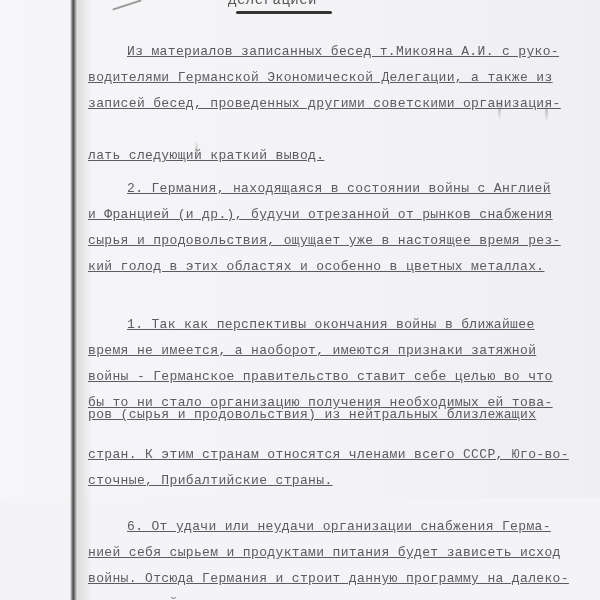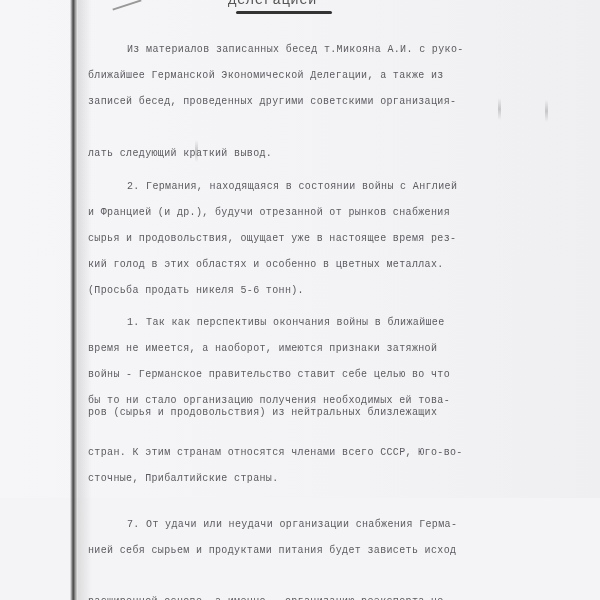--- a/index.html
+++ b/index.html
@@ -27,59 +27,59 @@
   }
   .heading {
     position:absolute; left:228px; top:-8px; font-size:14px; color:#555;
     letter-spacing:0.5px;
   }
   .underline {
     position:absolute; left:236px; top:11px; width:96px; height:3px;
     background:#333; border-radius:2px;
   }
   .line {
-    position:absolute; left:88px; font-size:10px; white-space:pre;
-    letter-spacing:0.35px; color:#5b5b60;
+    position:absolute; left:88px; font-size:13px; white-space:pre;
+    letter-spacing:0.35px; color:#5b5b60;text-decoration:underline;
   }
   .line.ind { left:127px; }
   .speck {
     position:absolute; width:3px; height:22px;
     background:linear-gradient(180deg,rgba(120,120,120,0),rgba(120,120,120,0.35),rgba(120,120,120,0));
   }
 </style>
 </head>
 <body>
 
 <div class="page">
   <div class="fold"></div>
   <div class="fold-shadow"></div>
   <div class="stroke"></div>
 
   <div class="heading">Делегацией</div>
   <div class="underline"></div>
 
   <div class="line ind" style="top:44px">Из материалов записанных бесед т.Микояна А.И. с руко-</div>
-  <div class="line" style="top:70px">ближайшее Германской Экономической Делегации, а также из</div>
+  <div class="line" style="top:70px">водителями Германской Экономической Делегации, а также из</div>
   <div class="line" style="top:96px">записей бесед, проведенных другими советскими организация-</div>
   <div class="line" style="top:148px">лать следующий краткий вывод.</div>
 
   <div class="line ind" style="top:181px">2. Германия, находящаяся в состоянии войны с Англией</div>
   <div class="line" style="top:207px">и Францией (и др.), будучи отрезанной от рынков снабжения</div>
   <div class="line" style="top:233px">сырья и продовольствия, ощущает уже в настоящее время рез-</div>
   <div class="line" style="top:259px">кий голод в этих областях и особенно в цветных металлах.</div>
-  <div class="line" style="top:285px">(Просьба продать никеля 5-6 тонн).</div>
 
   <div class="line ind" style="top:317px">1. Так как перспективы окончания войны в ближайшее</div>
   <div class="line" style="top:343px">время не имеется, а наоборот, имеются признаки затяжной</div>
   <div class="line" style="top:369px">войны - Германское правительство ставит себе целью во что</div>
   <div class="line" style="top:395px">бы то ни стало организацию получения необходимых ей това-</div>
   <div class="line" style="top:407px">ров (сырья и продовольствия) из нейтральных близлежащих</div>
   <div class="line" style="top:447px">стран. К этим странам относятся членами всего СССР, Юго-во-</div>
   <div class="line" style="top:473px">сточные, Прибалтийские страны.</div>
 
-  <div class="line ind" style="top:519px">7. От удачи или неудачи организации снабжения Герма-</div>
+  <div class="line ind" style="top:519px">6. От удачи или неудачи организации снабжения Герма-</div>
   <div class="line" style="top:545px">нией себя сырьем и продуктами питания будет зависеть исход</div>
+  <div class="line" style="top:571px">войны. Отсюда Германия и строит данную программу на далеко-</div>
   <div class="line" style="top:596px">расширенной основе, а именно - организацию реэкспорта че-</div>
 
   <div class="speck" style="left:498px;top:98px"></div>
   <div class="speck" style="left:545px;top:100px"></div>
   <div class="speck" style="left:195px;top:140px"></div>
 </div>
 
 </body></html>

